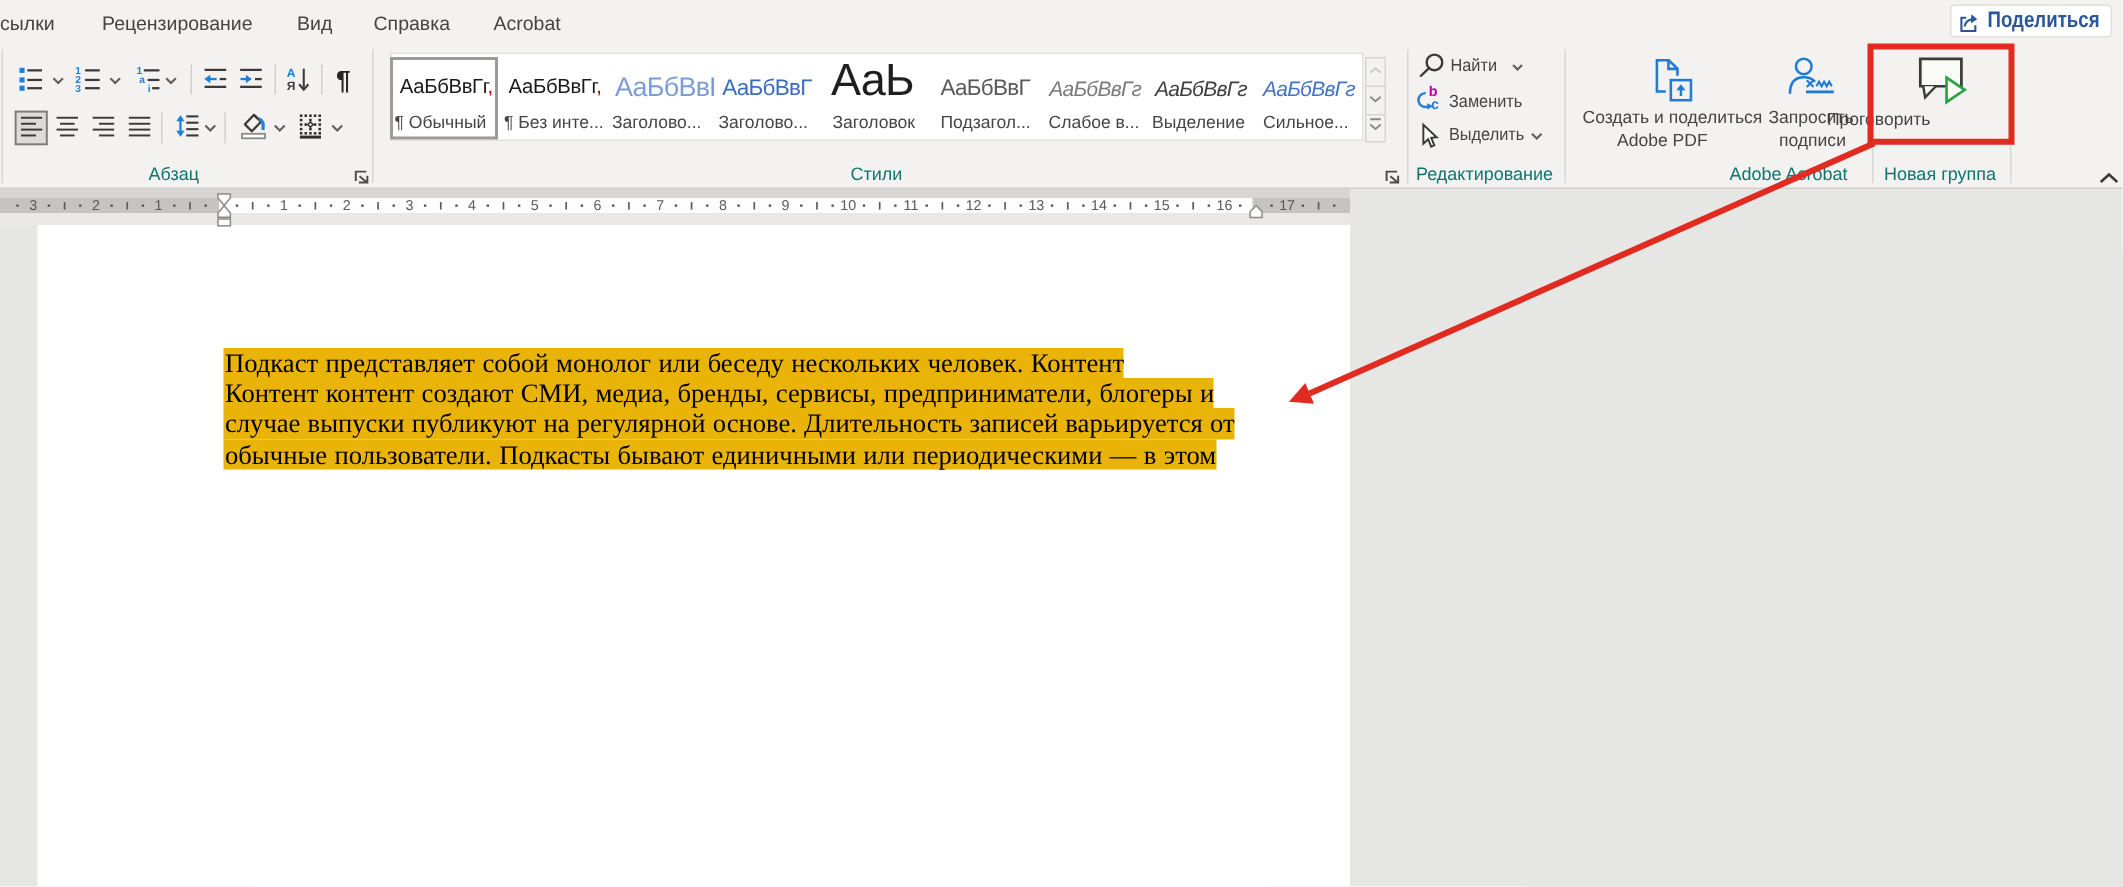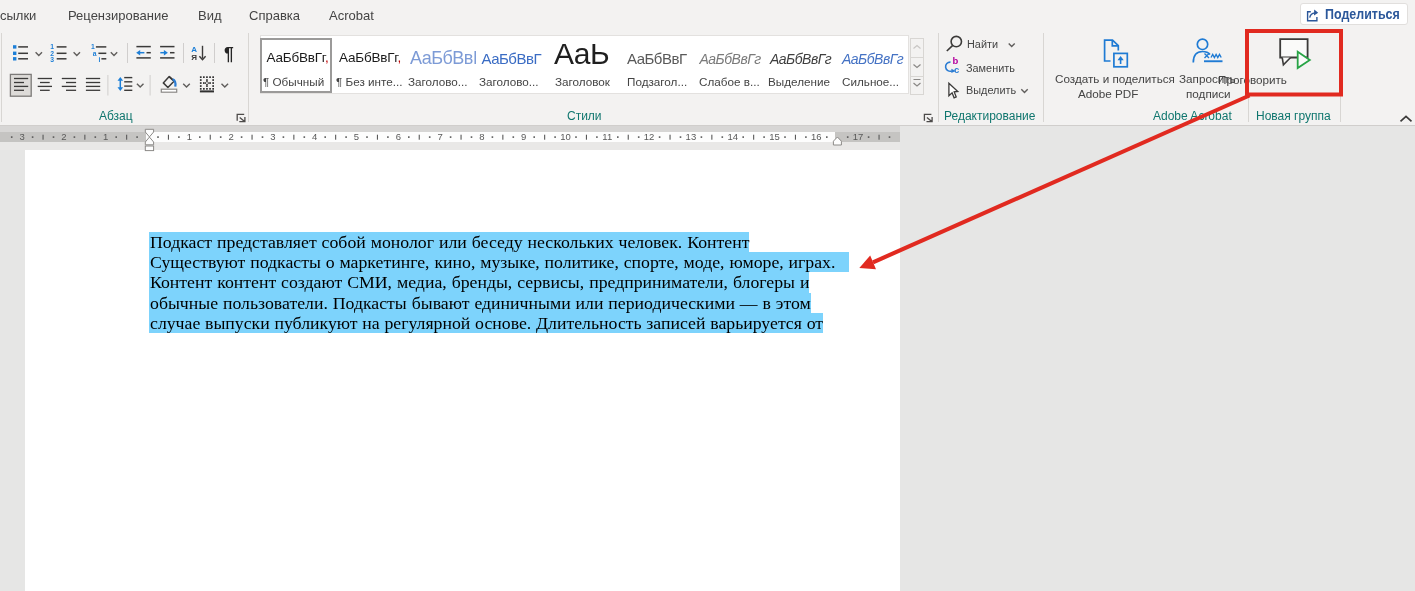--- a/index.html
+++ b/index.html
@@ -1,40 +1,39 @@
 <!DOCTYPE html>
 <html><head><meta charset="utf-8"><style>
 *{margin:0;padding:0;box-sizing:border-box}
 html,body{width:1415px;height:591px;overflow:hidden;font-family:"Liberation Sans",sans-serif}
 #stage{position:relative;width:1415px;height:591px;background:#f3f2f1}
 .abs{position:absolute}
 .tab{position:absolute;top:8px;font-size:13px;color:#444;white-space:nowrap}
 .glabel{position:absolute;top:108.7px;font-size:12px;color:#0f766e;white-space:nowrap}
 .btxt{font-size:11.7px;color:#444;white-space:nowrap}
-.sel{background:#7dd3fc;padding-left:1px;margin-left:-1px;display:inline-block}
+.sel{background:#eab308;padding-left:1px;margin-left:-1px;display:inline-block}
 </style></head>
 <body>
 <div id="stage">
 
 <div class="abs" style="left:0;top:126px;width:1415px;height:465px;background:#e6e6e5"></div>
 
 <div class="abs" style="left:0;top:126px;width:900px;height:6px;background:#d7d6d5"></div>
 <div class="abs" style="left:0;top:132px;width:900px;height:10.2px;background:#fdfdfd"></div>
 <div class="abs" style="left:0;top:142.2px;width:900px;height:7.8px;background:#e9e8e7"></div>
 <div class="abs" style="left:0;top:132px;width:146px;height:10.2px;background:#c5c4c2"></div>
 <div class="abs" style="left:835px;top:132px;width:65px;height:10.2px;background:#c5c4c2"></div>
 
 <div class="abs" style="left:25px;top:150px;width:875px;height:441px;background:#fff"></div>
 
 <div class="abs" style="left:150px;top:231.7px;font-family:'Liberation Serif',serif;font-size:17.75px;line-height:20.3px;color:#000;white-space:nowrap" id="doctext">
 <div style="word-spacing:0.53px"><span class="sel">Подкаст представляет собой монолог или беседу нескольких человек. Контент </span></div>
-<div style="word-spacing:0.43px"><span class="sel" style="padding-right:13.7px">Существуют подкасты о маркетинге, кино, музыке, политике, спорте, моде, юморе, играх. </span></div>
 <div style="word-spacing:0.5px"><span class="sel">Контент контент создают СМИ, медиа, бренды, сервисы, предприниматели, блогеры и </span></div>
+<div style="word-spacing:0.31px"><span class="sel">случае выпуски публикуют на регулярной основе. Длительность записей варьируется от </span></div>
 <div style="word-spacing:0.48px"><span class="sel">обычные пользователи. Подкасты бывают единичными или периодическими — в этом </span></div>
-<div style="word-spacing:0.31px"><span class="sel">случае выпуски публикуют на регулярной основе. Длительность записей варьируется от </span></div>
 </div>
 
 <div class="tab" style="left:0px">сылки</div>
 <div class="tab" style="left:68px">Рецензирование</div>
 <div class="tab" style="left:198px">Вид</div>
 <div class="tab" style="left:249px">Справка</div>
 <div class="tab" style="left:329px">Acrobat</div>
 
 <div class="abs" style="left:1300px;top:3px;width:108px;height:22px;background:#fff;border:1px solid #e1dfdd;border-radius:3px"></div>
 <div class="abs" style="left:1325px;top:5px;font-size:15px;font-weight:bold;color:#2b579a;transform:scaleX(0.83);transform-origin:0 0">Поделиться</div>

